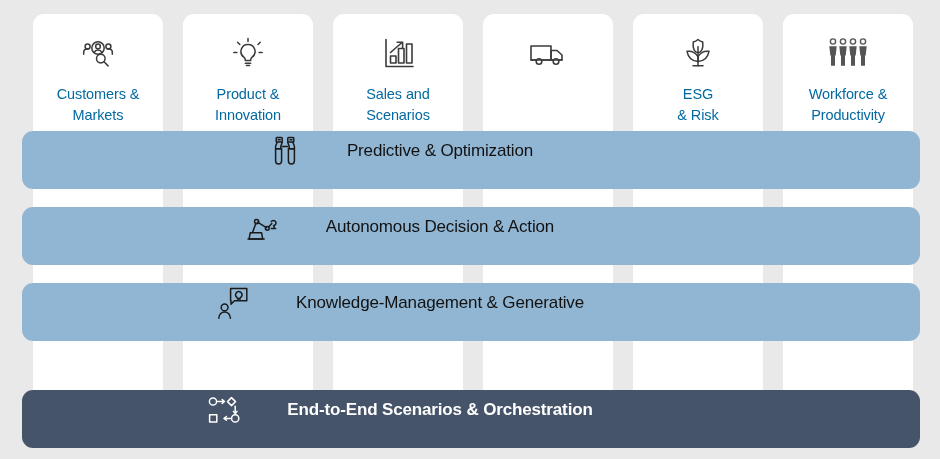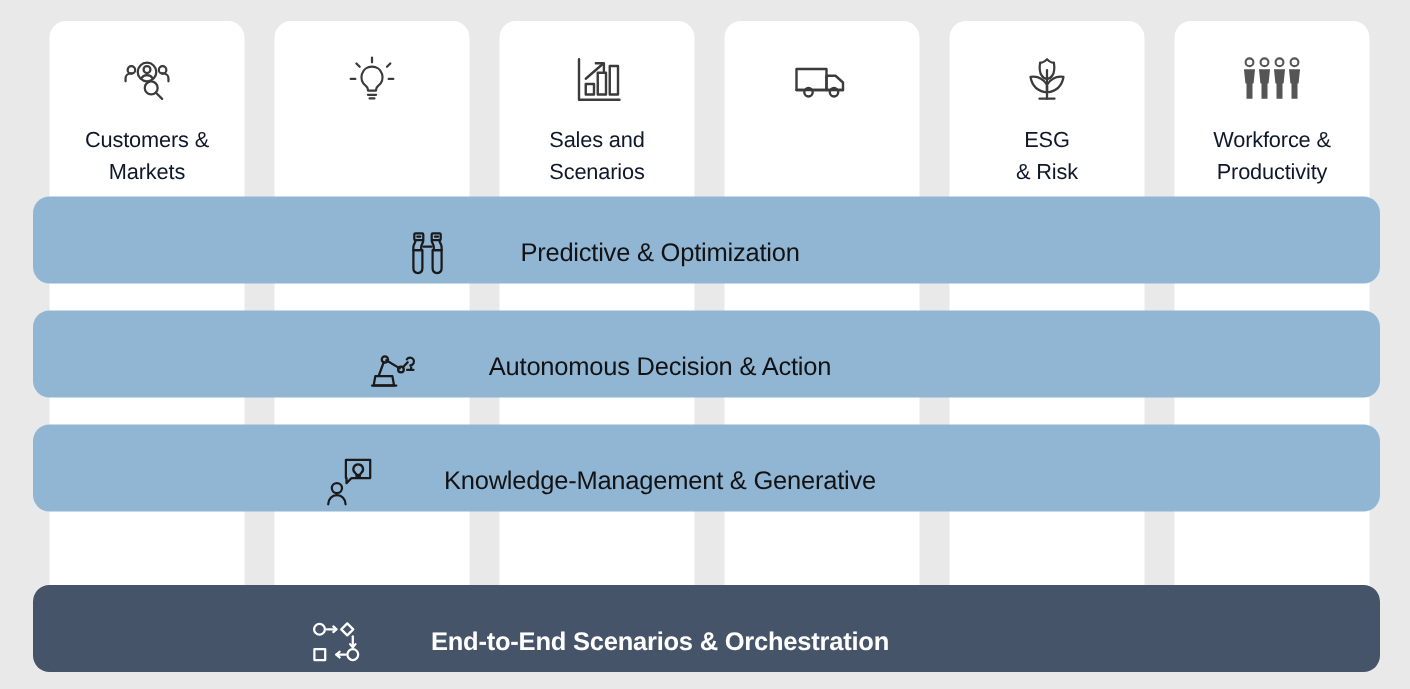--- a/index.html
+++ b/index.html
@@ -44,35 +44,35 @@
     height: 42px;
     display: flex;
     align-items: center;
     justify-content: center;
     margin-bottom: 10px;
   }
   .col-icon svg { display: block; }
   .col-label {
     font-size: 14.5px;
     line-height: 1.42;
-    color: #0f172a;
+    color: #0369a1;
     text-align: center;
     white-space: pre-line;
     letter-spacing: -0.1px;
   }
 
   
   .bar {
     position: absolute;
     left: 22px;
     width: 898px;
     height: 58px;
     border-radius: 11px;
     display: flex;
-    align-items: flex-end;
+    align-items: flex-start;
     box-sizing: border-box;
   }
   .bar-inner {
     display: flex;
     align-items: center;
     margin: 0 auto;
     transform: translateX(-72px);
   }
   .bar-icon {
     width: 40px;
@@ -125,20 +125,22 @@
     </div>
 
     <div class="col-card">
       <span class="col-icon">
         <svg width="38" height="38" viewBox="0 0 38 38" fill="none" stroke="#3b3b3b" stroke-width="1.5" stroke-linecap="round" stroke-linejoin="round">
           <path d="M19 10.5a7 7 0 0 0-4.1 12.7c.9.7 1.4 1.6 1.4 2.6v.6h5.4v-.6c0-1 .5-1.9 1.4-2.6A7 7 0 0 0 19 10.5z"></path>
           <path d="M16.3 29.2h5.4M17.4 31.6h3.2"></path>
           <path d="M19 4.4v3.1M8.6 8.3l2.2 2.2M4.8 18.6h3.1M29 10.5l2.2-2.2M30.1 18.6h3.1"></path>
         </svg>
       </span>
+      <span class="col-label">Product &amp;
+Innovation</span>
     </div>
 
     <div class="col-card">
       <span class="col-icon">
         <svg width="36" height="36" viewBox="0 0 36 36" fill="none" stroke="#3b3b3b" stroke-width="1.6" stroke-linecap="round" stroke-linejoin="round">
           <path d="M6 4.5v27h27"></path>
           <rect x="10.5" y="21" width="5.5" height="7"></rect>
           <rect x="18.5" y="13.5" width="5.5" height="14.5"></rect>
           <rect x="26.5" y="9" width="5.5" height="19"></rect>
           <path d="M10.5 17.5L22 7.5"></path>

